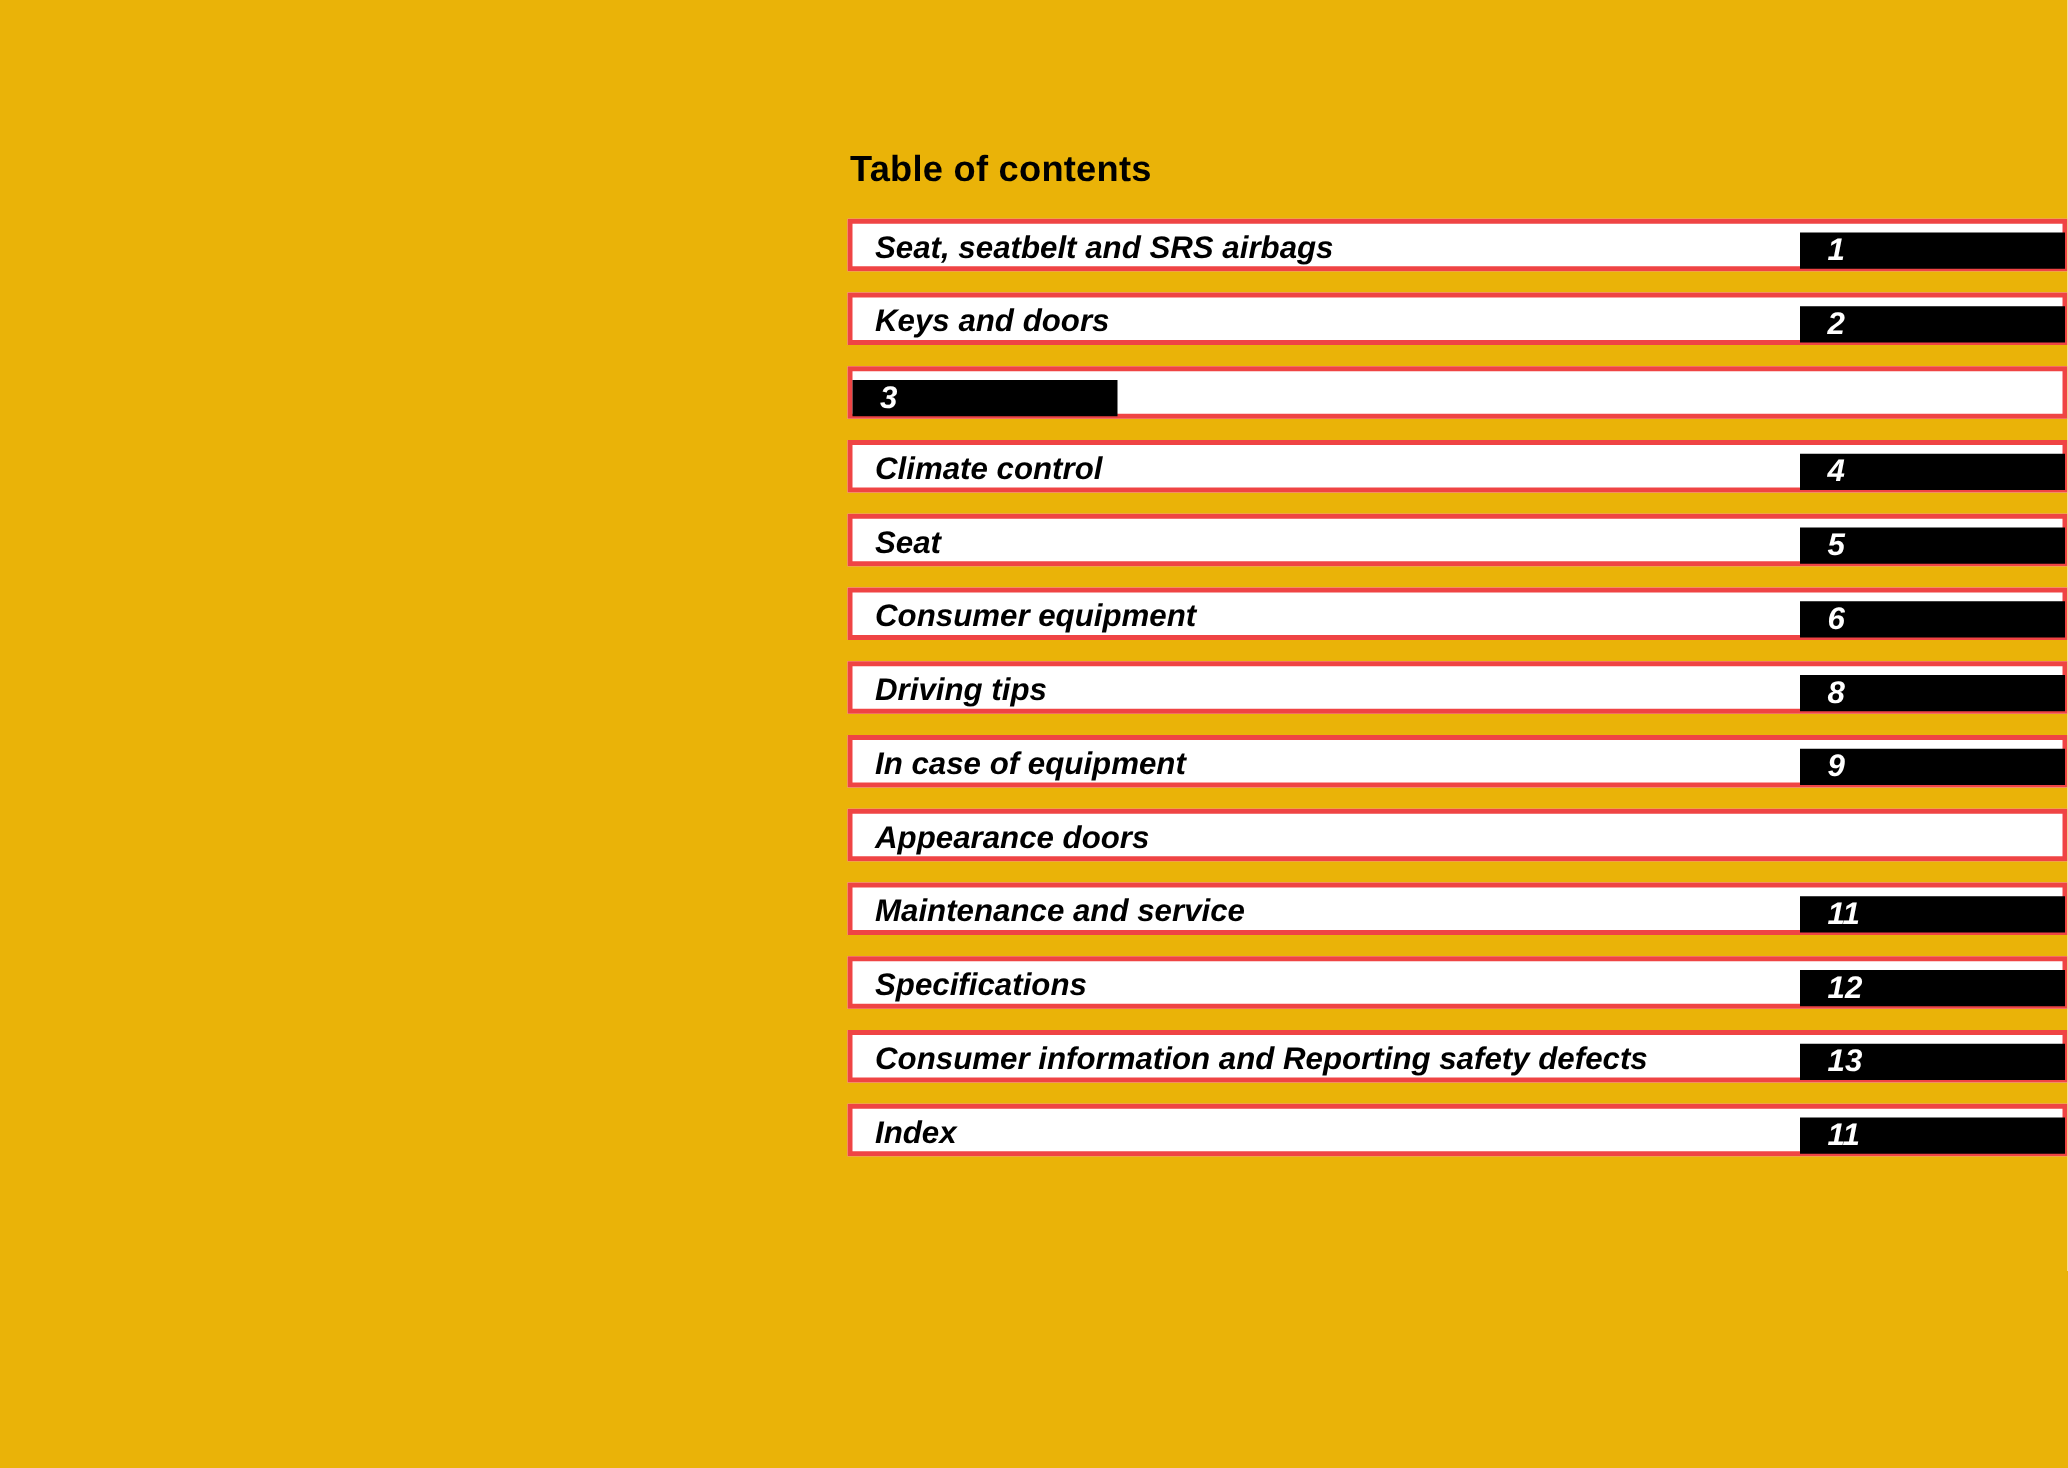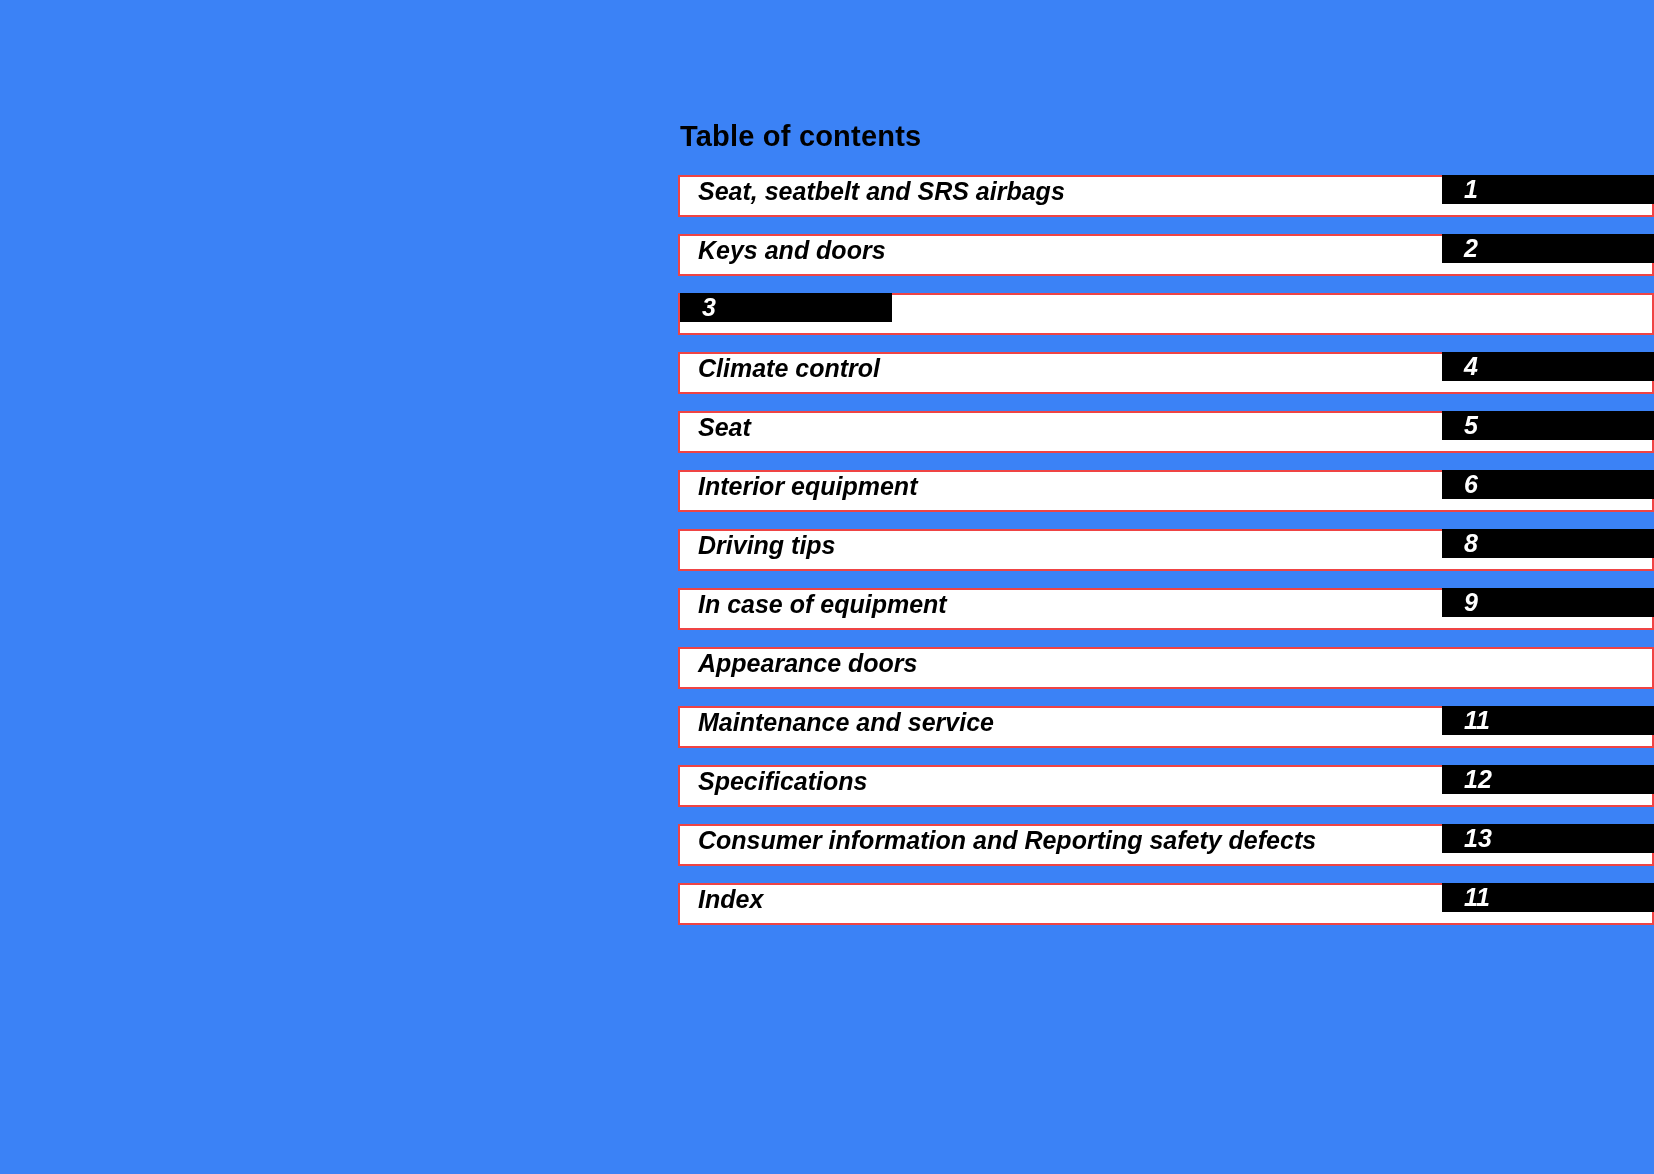--- a/index.html
+++ b/index.html
@@ -4,21 +4,21 @@
 <style>
   html, body {
     margin: 0;
     padding: 0;
     background: #ffffff;
   }
   .page {
     position: relative;
     width: 1654px;
     height: 1174px;
-    background: #3b82f6;
+    background: #eab308;
     font-family: "Liberation Sans", sans-serif;
     overflow: hidden;
   }
   .toc-wrap {
     position: absolute;
     left: 678px;
     top: 120px;
     width: 976px;
   }
   .toc-title {
@@ -26,24 +26,24 @@
     font-weight: bold;
     color: #000000;
     letter-spacing: 0.2px;
     margin: 0 0 22px 2px;
   }
   .toc-list {
     display: block;
   }
   .toc-row {
     display: flex;
-    align-items: flex-start;
+    align-items: flex-end;
     height: 42px;
     margin-bottom: 17px;
-    border: 2px solid #ef4444;
+    border: 4px solid #ef4444;
     box-sizing: border-box;
     background: #ffffff;
   }
   .toc-label {
     flex: 1 1 auto;
     display: flex;
     align-items: center;
     padding-left: 18px;
     font-size: 25px;
     font-style: italic;
@@ -92,21 +92,21 @@
         <div class="toc-label">Climate control</div>
         <div class="toc-num">4</div>
       </div>
 
       <div class="toc-row">
         <div class="toc-label">Seat</div>
         <div class="toc-num">5</div>
       </div>
 
       <div class="toc-row">
-        <div class="toc-label">Interior equipment</div>
+        <div class="toc-label">Consumer equipment</div>
         <div class="toc-num">6</div>
       </div>
 
 
       <div class="toc-row">
         <div class="toc-label">Driving tips</div>
         <div class="toc-num">8</div>
       </div>
 
       <div class="toc-row">

